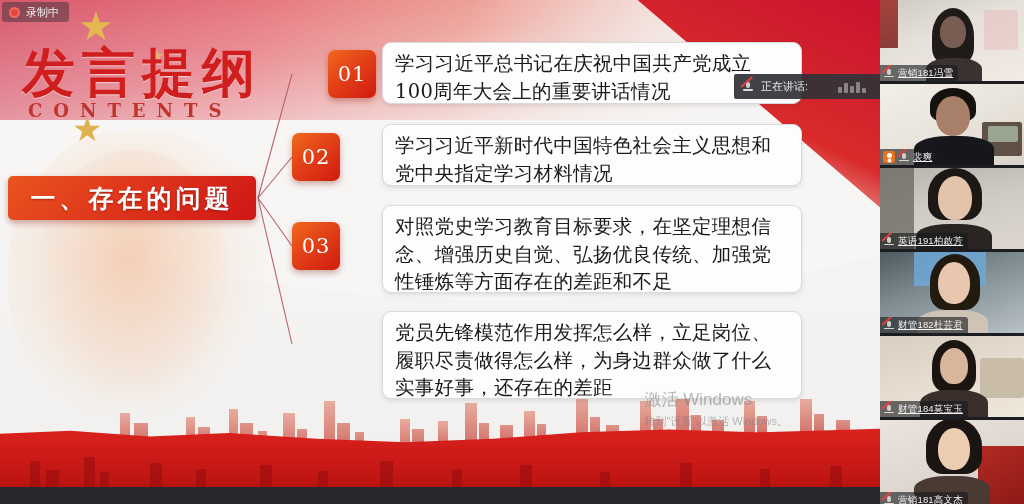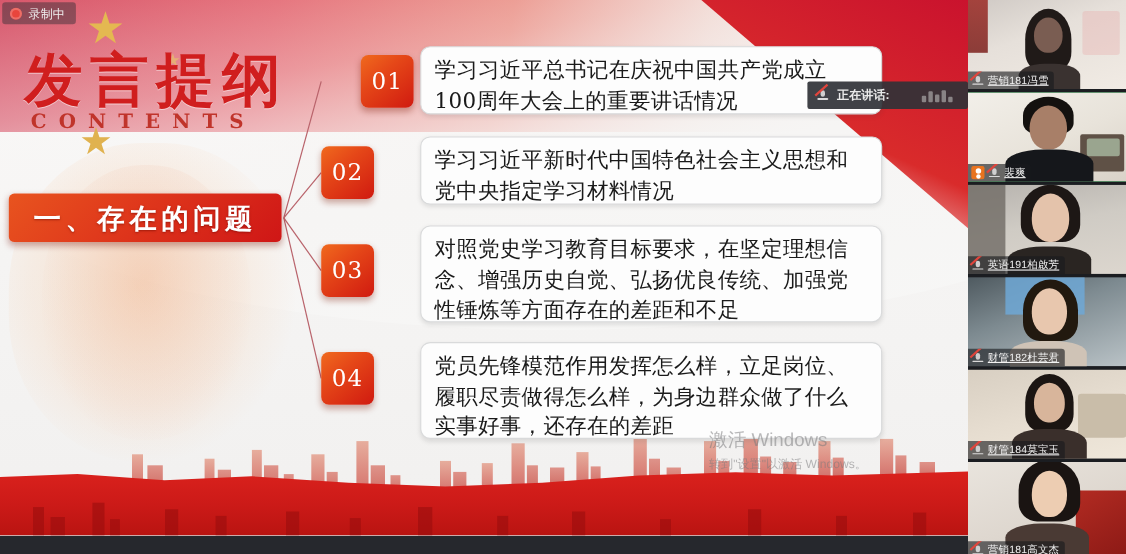--- a/index.html
+++ b/index.html
@@ -360,21 +360,20 @@
     display: flex;
     align-items: center;
     gap: 7px;
     padding: 0 8px;
     box-sizing: border-box;
     border-radius: 2px;
   }
   .speak-banner .nm {
     color: #e9e9e9;
     font-size: 11px;
-    font-weight: bold;
   }
   .speak-wave {
     position: absolute;
     right: 14px; top: 8px;
     display: flex;
     align-items: flex-end;
     gap: 2px;
     opacity: .55;
   }
   .speak-wave i {
@@ -495,21 +494,20 @@
       <path d="M258 198 L292 157" stroke="#b9636b" stroke-width="1.1" fill="none"></path>
       <path d="M258 198 L292 246" stroke="#b9636b" stroke-width="1.1" fill="none"></path>
       <path d="M258 198 L292 344" stroke="#b9636b" stroke-width="1.1" fill="none"></path>
     </svg>
 
     <div class="sec-btn" id="sec-1">一、存在的问题</div>
 
     <div class="num-badge" id="badge-0">01</div>
     <div class="num-badge" id="badge-1">02</div>
     <div class="num-badge" id="badge-2">03</div>
-    <div class="num-badge" id="badge-3">04</div>
 
     <div class="card" id="card-0">学习习近平总书记在庆祝中国共产党成立100周年大会上的重要讲话情况</div>
     <div class="card" id="card-1">学习习近平新时代中国特色社会主义思想和党中央指定学习材料情况</div>
     <div class="card" id="card-2">对照党史学习教育目标要求，在坚定理想信念、增强历史自觉、弘扬优良传统、加强党性锤炼等方面存在的差距和不足</div>
     <div class="card" id="card-3">党员先锋模范作用发挥怎么样，立足岗位、履职尽责做得怎么样，为身边群众做了什么实事好事，还存在的差距</div>
 
     <div class="wm">
       <div class="wm-1">激活 Windows</div>
       <div class="wm-2">转到"设置"以激活 Windows。</div>
     </div>

